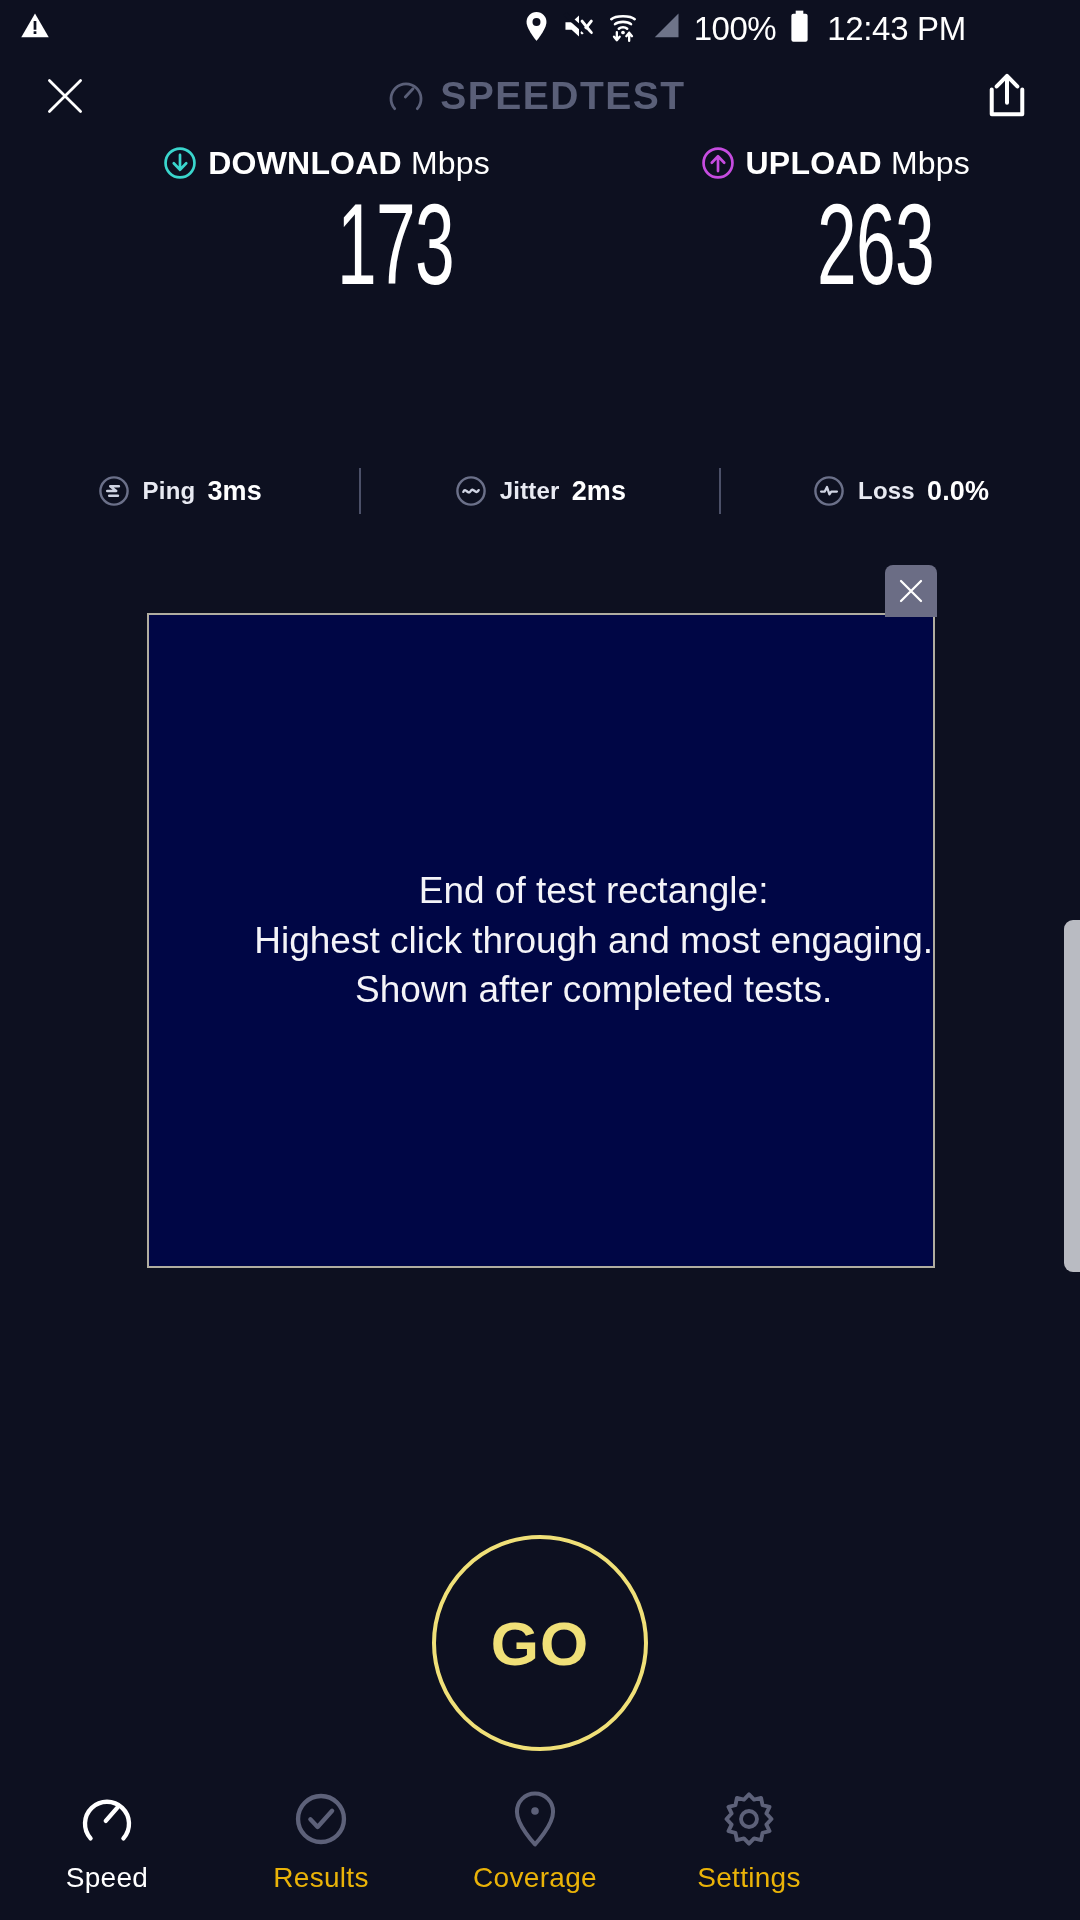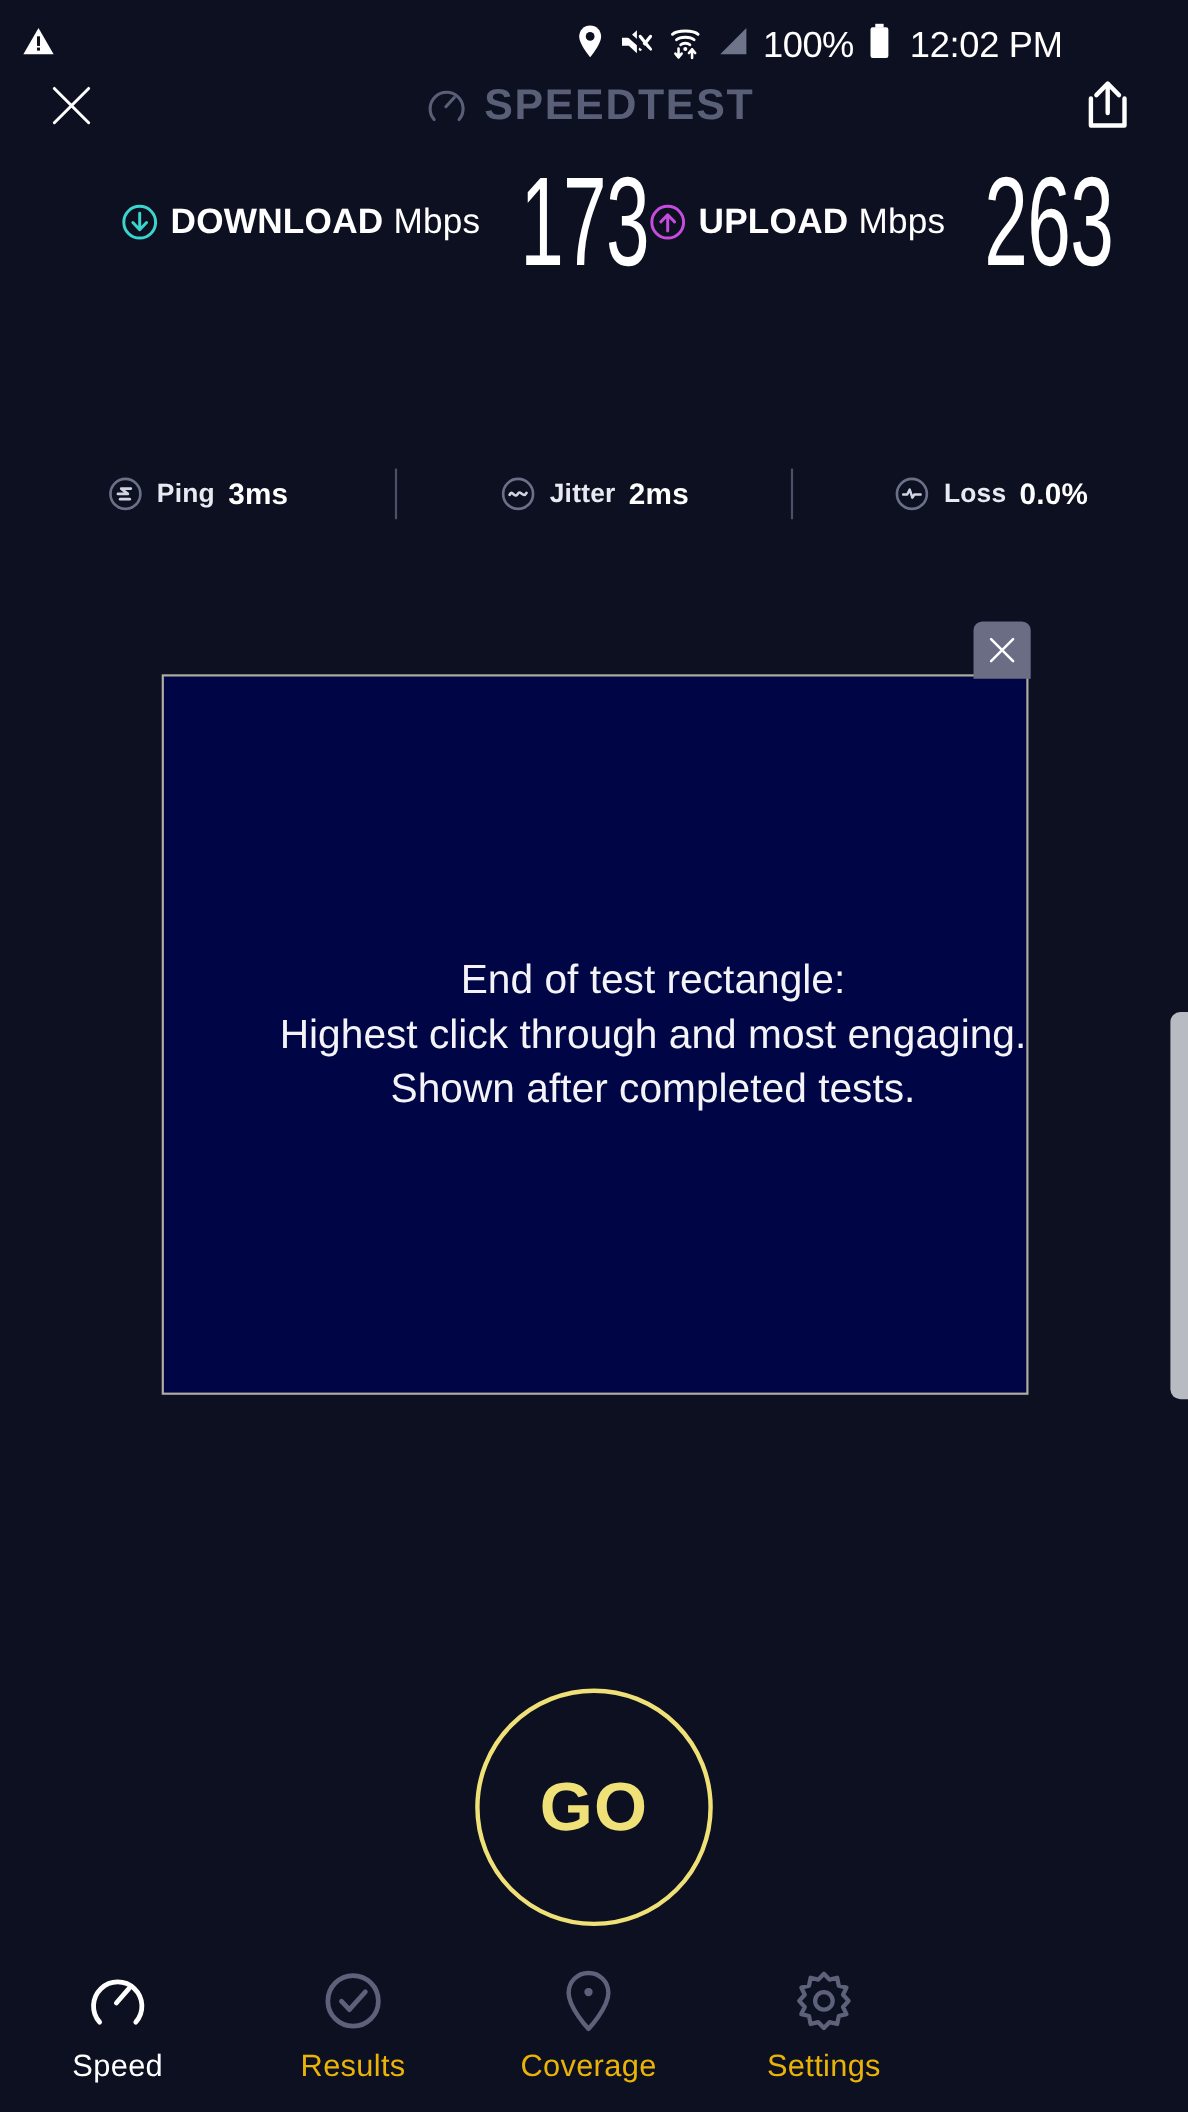--- a/index.html
+++ b/index.html
@@ -15,21 +15,21 @@
   #screen {
     position: relative;
     width: 1080px;
     height: 1920px;
     background: #0d1020;
   }
 
   
   .statusbar {
     position: absolute;
-    top: 12px; left: 0;
+    top: 0; left: 0;
     width: 984px;
     height: 56px;
     display: flex;
     align-items: center;
     padding: 0 18px 0 20px;
     color: #ffffff;
     text-align: center;
   }
   .sb-left { display: flex; align-items: center; }
   .sb-right {
@@ -98,21 +98,22 @@
     width: 1080px;
   }
   .speed-row {
     display: flex;
     justify-content: center;
     gap: 100px;
   }
   .speed-col {
     width: 380px;
     display: flex;
-    align-items: center;
+    flex-direction: column;
+    align-items: flex-end;
   }
   .speed-label {
     display: flex;
     align-items: center;
     gap: 11px;
     height: 42px;
   }
   .speed-label-text {
     color: #ffffff;
     font-size: 32px;
@@ -299,21 +300,21 @@
           <path d="M22 1 V20 H3 Z" fill="#6e7489"></path>
         </svg>
       </span>
       <span class="sb-battery-pct">100%</span>
       <span class="sb-icon">
         <svg width="21" height="33" viewBox="0 0 16 26">
           <rect x="5" y="0.5" width="6" height="2.8" fill="#ffffff"></rect>
           <rect x="1.6" y="3" width="12.8" height="22" rx="1.6" fill="#ffffff"></rect>
         </svg>
       </span>
-      <span class="sb-time">12:02 PM</span>
+      <span class="sb-time">12:43 PM</span>
     </div>
   </div>
 
   <div class="appheader">
     <div class="hdr-close">
       <svg width="44" height="44" viewBox="0 0 24 24">
         <path d="M3.5 3.5 L20.5 20.5 M20.5 3.5 L3.5 20.5" stroke="#ffffff" stroke-width="1.5" stroke-linecap="round"></path>
       </svg>
     </div>
     <div class="hdr-title">

